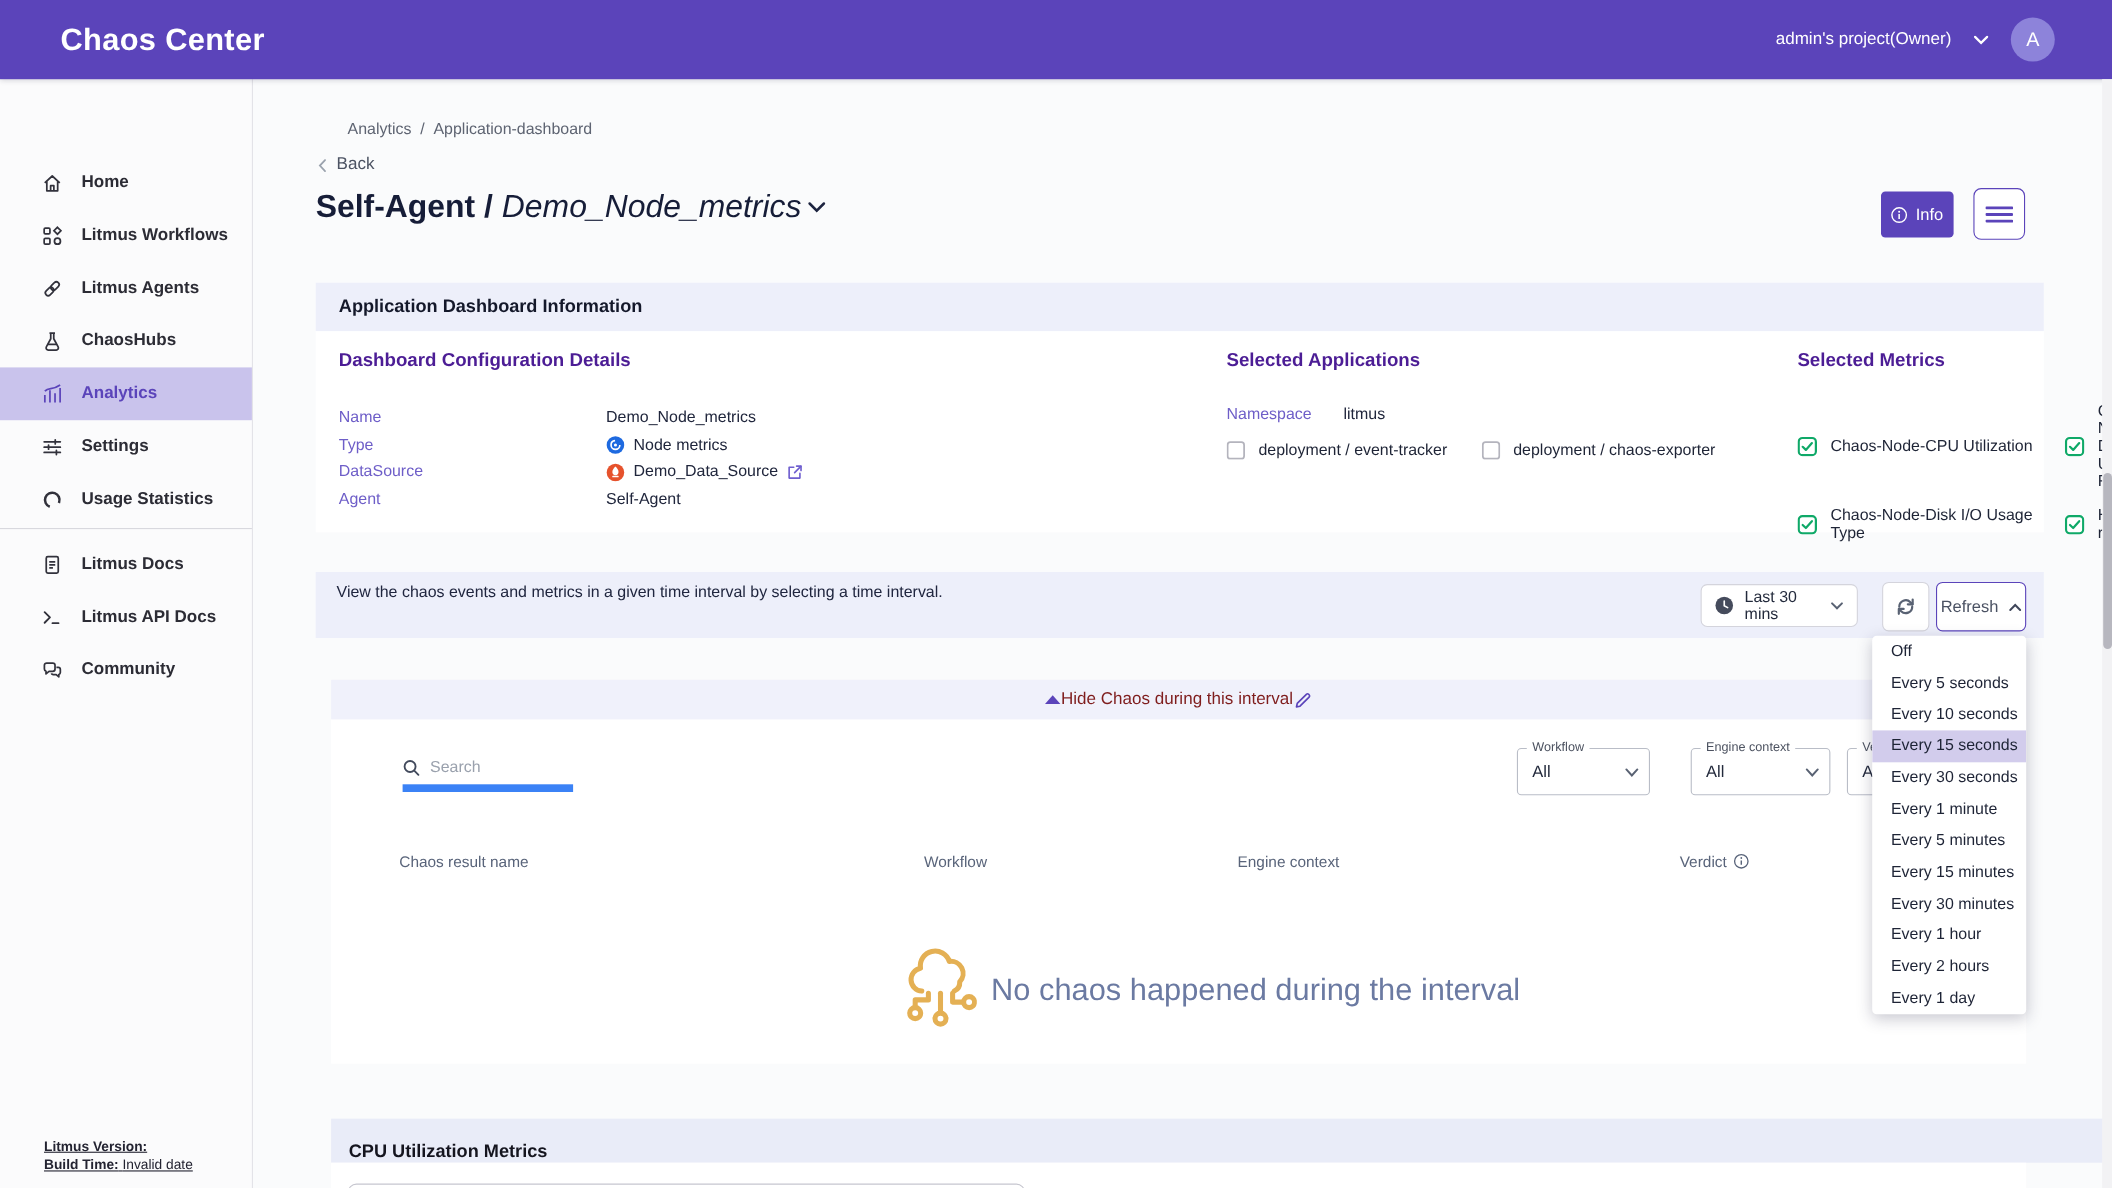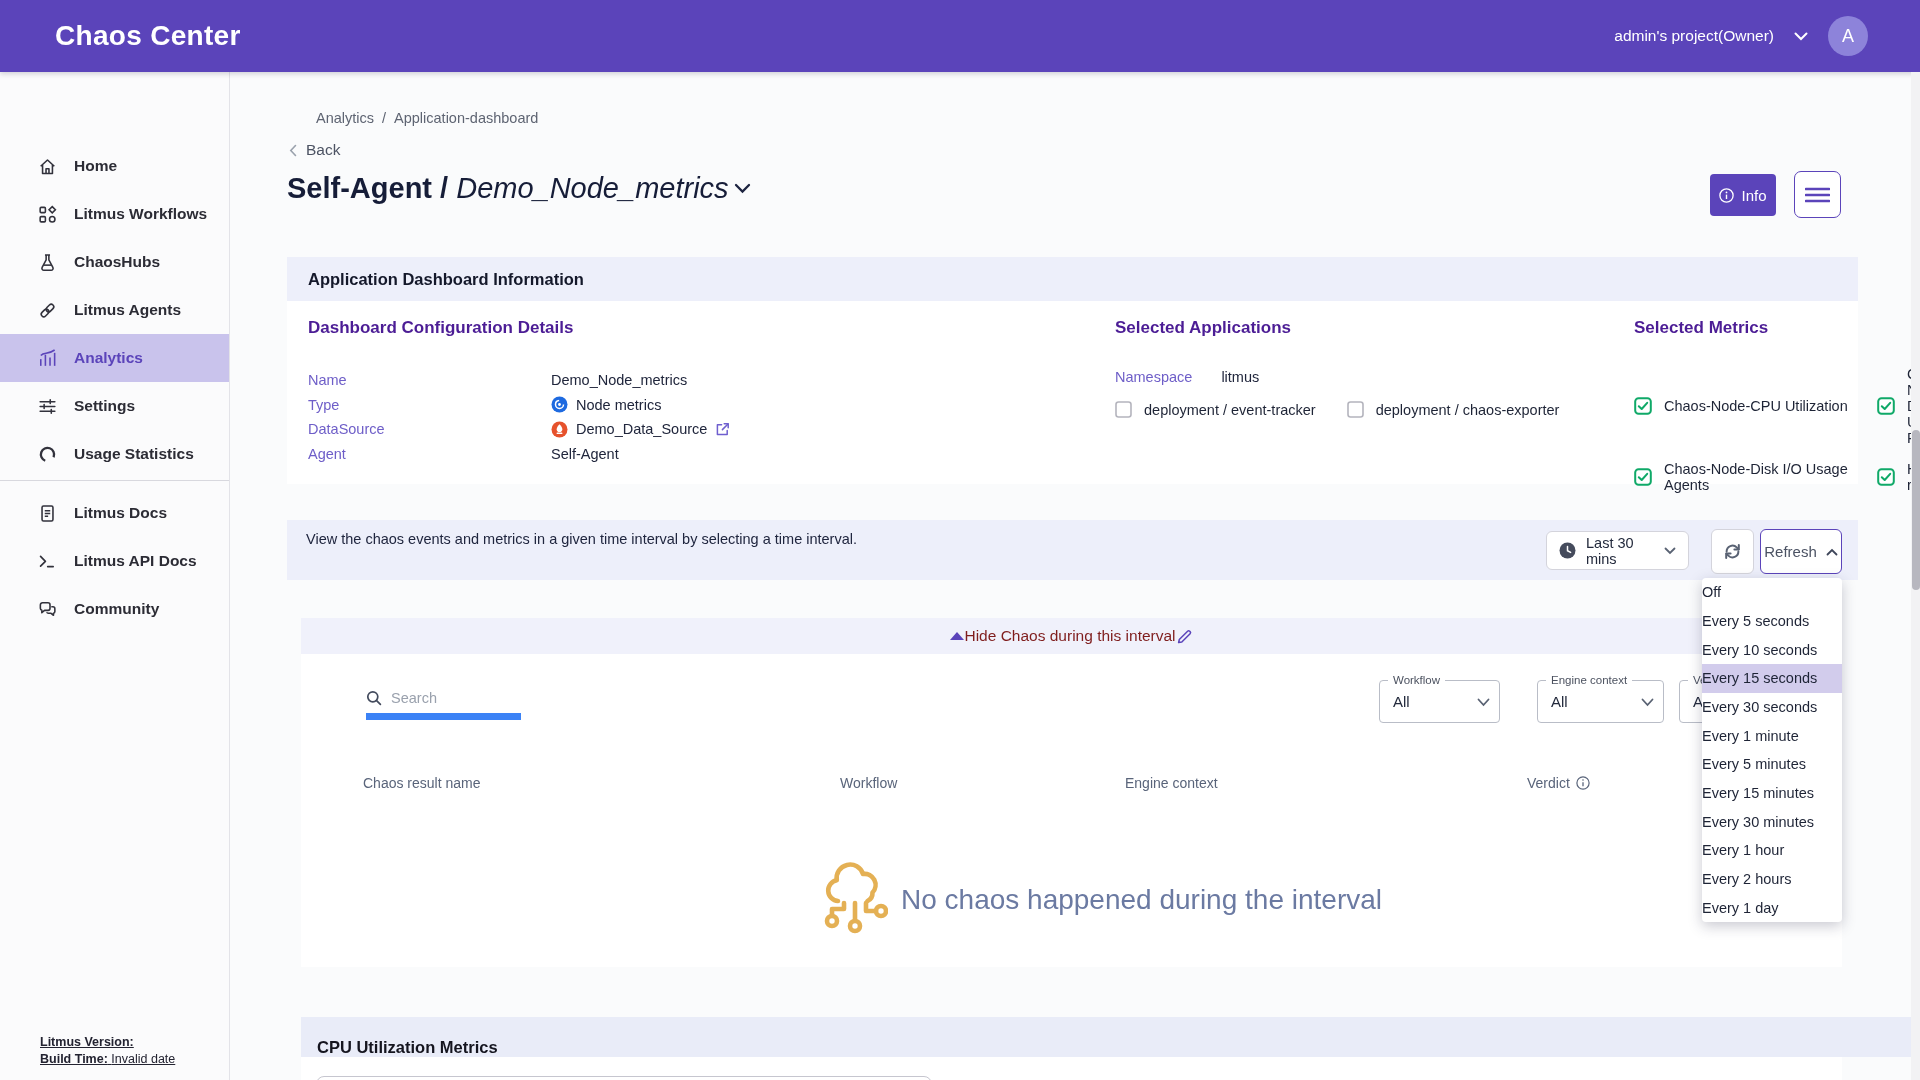--- a/index.html
+++ b/index.html
@@ -74,21 +74,21 @@
                       border:1px solid #d4d4dc; border-radius:6px; display:flex; align-items:center;
                       justify-content:center; cursor:pointer; }
   .refresh-btn { position:absolute; left:1473px; top:9px; width:82px; height:45px; background:#fff;
                  border:1.5px solid #5b44ba; border-radius:6px; display:flex; align-items:center;
                  justify-content:center; gap:9px; font-size:15px; color:#4b5263; cursor:pointer; }
 
   
   .refresh-menu { position:absolute; left:1702px; top:578px; width:140px; height:344px; background:#fff;
                   border-radius:4px; box-shadow:0 4px 14px rgba(40,40,70,.25); z-index:100;
                   display:flex; flex-direction:column; overflow:hidden; }
-  .refresh-menu-item { flex:1; display:flex; align-items:center; font-size:14.5px;
+  .refresh-menu-item { flex:1; display:flex; align-items:center; padding-left:17px; font-size:14.5px;
                        color:#1e2436; cursor:pointer; white-space:nowrap; }
   .refresh-menu-item.selected { background:#d2ccec; }
 
   
   .chaos-card { position:absolute; left:301px; top:618px; width:1541px; height:349px; background:#fff; }
   .chaos-toggle-bar { height:36px; background:#f0f1fb; display:flex; align-items:center; justify-content:center;
                       color:#7f1d1d; font-size:15.5px; cursor:pointer; }
   .tri-up { width:0; height:0; border-left:7px solid transparent; border-right:7px solid transparent;
             border-bottom:8px solid #5b44ba; }
   .search-box { position:absolute; left:65px; top:72px; width:155px; display:flex; align-items:center;
@@ -153,37 +153,37 @@
             <rect x="3" y="3.2" width="5" height="5" rx="1"></rect>
             <path d="M14.5 2.5 L17.5 5.5 L14.5 8.5 L11.5 5.5 Z"></path>
             <rect x="3" y="12" width="5" height="5" rx="1"></rect>
             <circle cx="14.5" cy="14.5" r="2.6"></circle>
           </svg>
       </span>
       <span>Litmus Workflows</span>
     </div>
     <div class="nav-item">
       <span class="nicon">
-        <svg width="21" height="21" viewBox="0 0 20 20" fill="none" stroke="currentColor" stroke-width="1.5" stroke-linejoin="round">
-            <path d="M7.6 2.8 H12.4 M8.7 2.8 V7.6 L4.9 14.6 A1.9 1.9 0 0 0 6.6 17.4 H13.4 A1.9 1.9 0 0 0 15.1 14.6 L11.3 7.6 V2.8"></path>
-            <path d="M6.2 12.5 H13.8"></path>
-          </svg>
-      </span>
-      <span>ChaosHubs</span>
-    </div>
-    <div class="nav-item">
-      <span class="nicon">
         <svg width="21" height="21" viewBox="0 0 20 20" fill="none" stroke="currentColor" stroke-width="1.5">
             <g transform="rotate(-45 10 10)">
               <rect x="2.6" y="7.6" width="8.2" height="4.8" rx="2.4"></rect>
               <rect x="9.2" y="7.6" width="8.2" height="4.8" rx="2.4"></rect>
             </g>
           </svg>
       </span>
       <span>Litmus Agents</span>
+    </div>
+    <div class="nav-item">
+      <span class="nicon">
+        <svg width="21" height="21" viewBox="0 0 20 20" fill="none" stroke="currentColor" stroke-width="1.5" stroke-linejoin="round">
+            <path d="M7.6 2.8 H12.4 M8.7 2.8 V7.6 L4.9 14.6 A1.9 1.9 0 0 0 6.6 17.4 H13.4 A1.9 1.9 0 0 0 15.1 14.6 L11.3 7.6 V2.8"></path>
+            <path d="M6.2 12.5 H13.8"></path>
+          </svg>
+      </span>
+      <span>ChaosHubs</span>
     </div>
     <div class="nav-item active">
       <span class="nicon">
         <svg width="21" height="21" viewBox="0 0 20 20" fill="none" stroke="currentColor" stroke-width="1.5">
             <path d="M3.6 17 V10.6"></path>
             <path d="M8 17 V6.4"></path>
             <path d="M12.4 17 V9"></path>
             <path d="M16.8 17 V4.6"></path>
             <path d="M3.6 7.2 C7 3.4 10 6.8 16.8 1.9"></path>
           </svg>
@@ -386,21 +386,21 @@
           </span>
           <span>Chaos-Node-Disk I/O Usage R/W</span>
         </span>
         <span class="check-item">
           <span>
             <svg width="18" height="18" viewBox="0 0 18 18">
                 <rect x="1.2" y="1.2" width="15.6" height="15.6" rx="3.4" fill="#ffffff" stroke="#0fa968" stroke-width="2"></rect>
                 <path d="M4.8 9.2 L7.7 12 L13.2 5.8" fill="none" stroke="#0fa968" stroke-width="2" stroke-linecap="round" stroke-linejoin="round"></path>
               </svg>
           </span>
-          <span>Chaos-Node-Disk I/O Usage Agents</span>
+          <span>Chaos-Node-Disk I/O Usage Type</span>
         </span>
         <span class="check-item">
           <span>
             <svg width="18" height="18" viewBox="0 0 18 18">
                 <rect x="1.2" y="1.2" width="15.6" height="15.6" rx="3.4" fill="#ffffff" stroke="#0fa968" stroke-width="2"></rect>
                 <path d="M4.8 9.2 L7.7 12 L13.2 5.8" fill="none" stroke="#0fa968" stroke-width="2" stroke-linecap="round" stroke-linejoin="round"></path>
               </svg>
           </span>
           <span>Http requests</span>
         </span>

